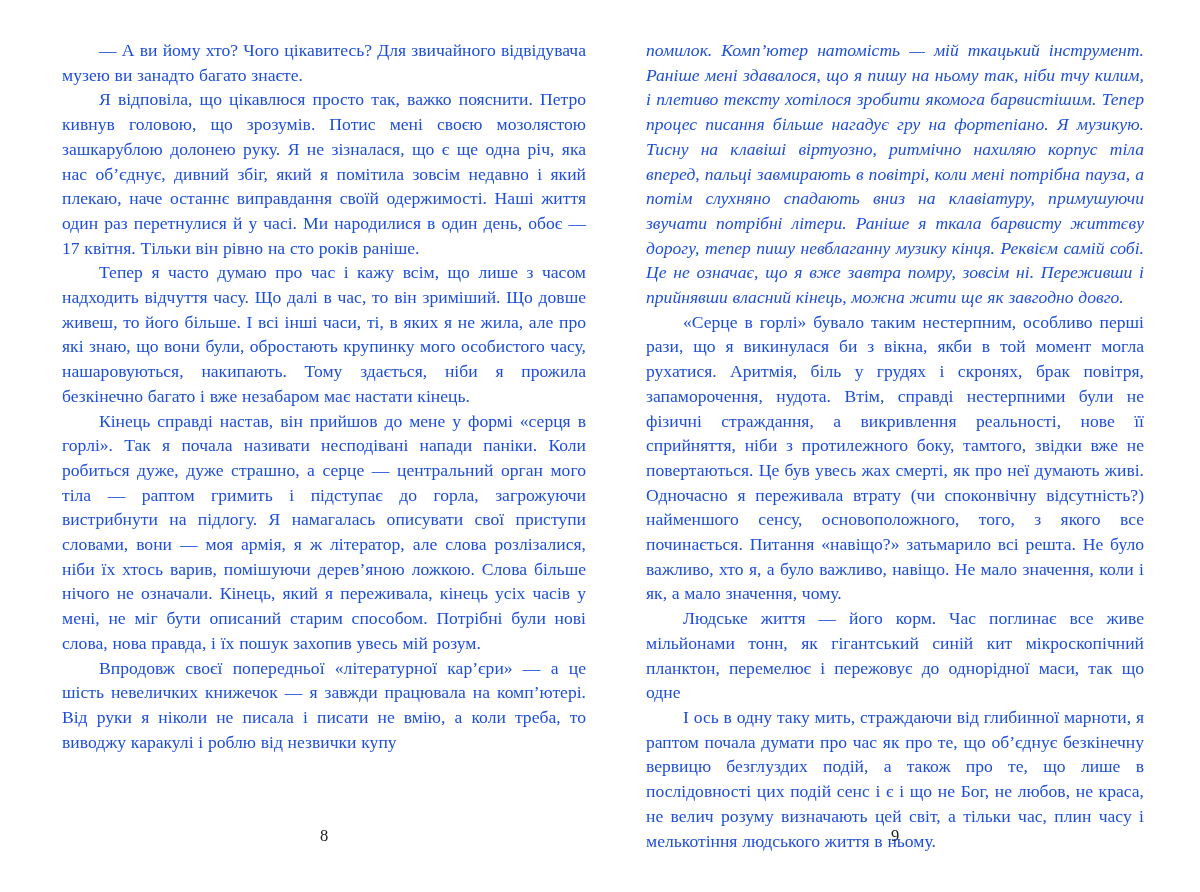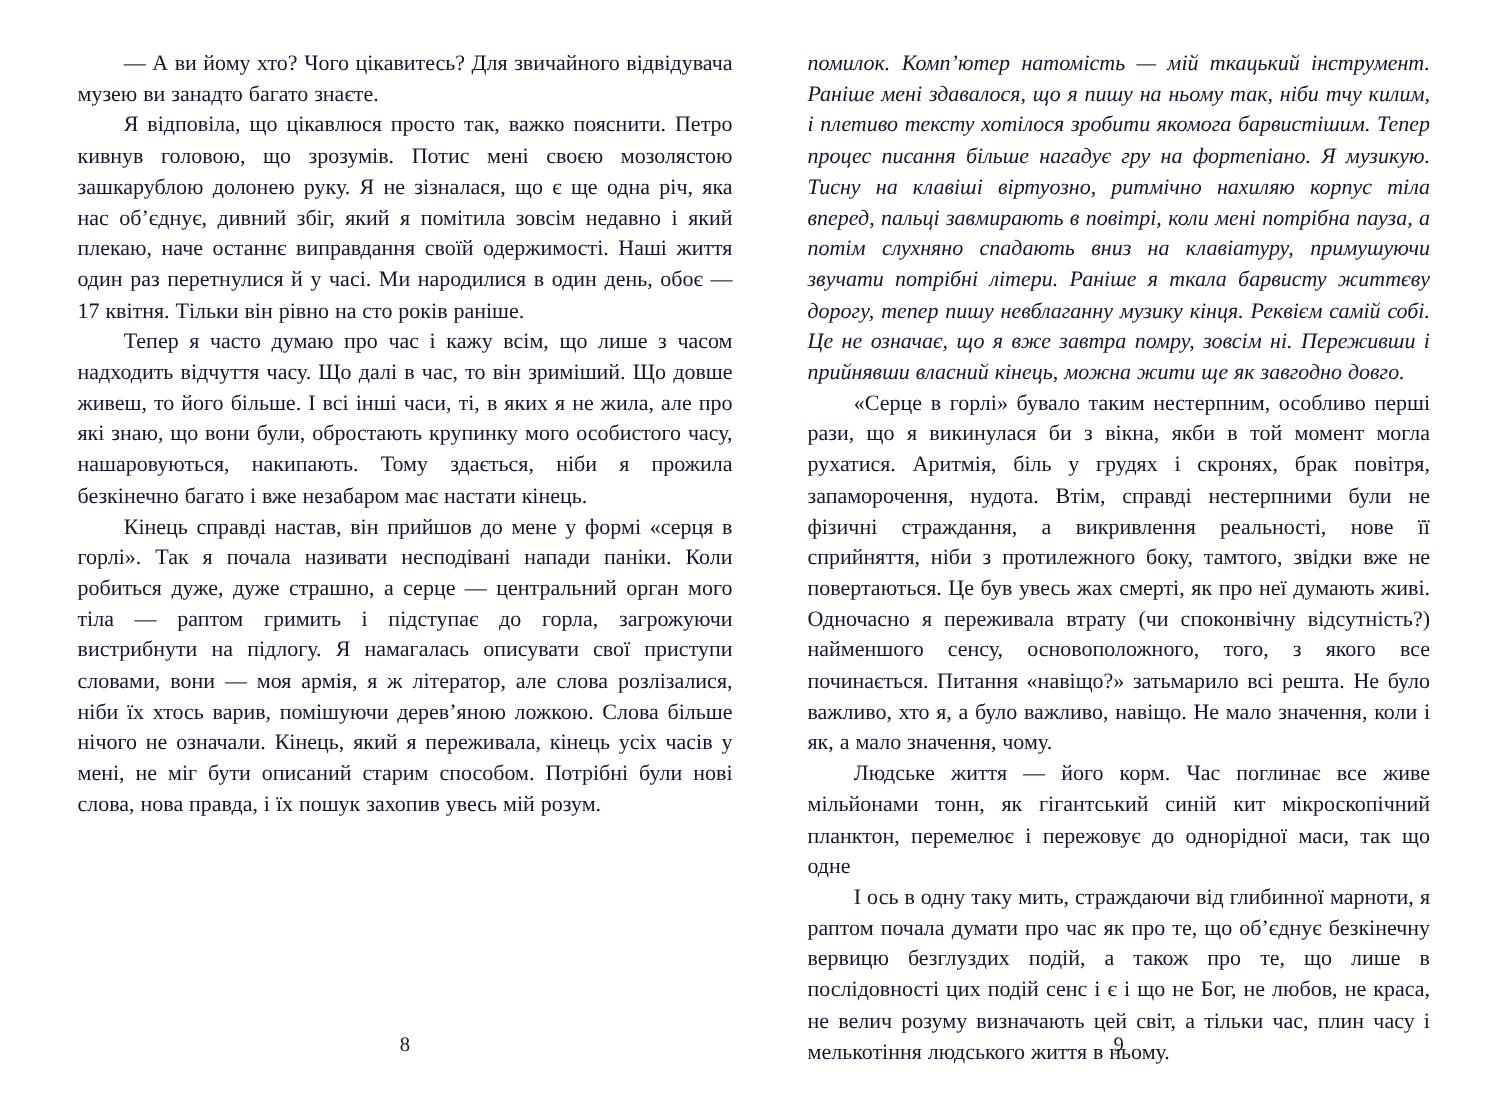--- a/index.html
+++ b/index.html
@@ -15,21 +15,21 @@
     top: 38px;
     color: #1b1b1b;
   }
   .page-column.left  { left: 62px;  width: 524px; }
   .page-column.right { left: 646px; width: 498px; }
   .page-column p {
     font-size: 17.6px;
     line-height: 24.7px;
     text-align: justify;
     text-indent: 37px;
-    color: #0f172a;
+    color: #1d4ed8;
     hyphens: auto;
     -webkit-hyphens: auto;
     word-spacing: 0.02em;
   }
   .page-column p.continuation { text-indent: 0; font-style: italic; }
   .page-number {
     position: absolute;
     top: 826px;
     font-size: 16.5px;
     color: #1b1b1b;
@@ -41,20 +41,21 @@
 </head>
 <body>
 
 <div class="book-spread">
 
   <div class="page-column left">
     <p>— А ви йому хто? Чого цікавитесь? Для звичайного відвідувача музею ви занадто багато знаєте.</p>
     <p>Я відповіла, що цікавлюся просто так, важко пояснити. Петро кивнув головою, що зрозумів. Потис мені своєю мозолястою зашкарублою долонею руку. Я не зізналася, що є ще одна річ, яка нас об’єднує, дивний збіг, який я помітила зовсім недавно і який плекаю, наче останнє виправдання своїй одержимості. Наші життя один раз перетнулися й у часі. Ми народилися в один день, обоє — 17 квітня. Тільки він рівно на сто років раніше.</p>
     <p>Тепер я часто думаю про час і кажу всім, що лише з часом надходить відчуття часу. Що далі в час, то він зриміший. Що довше живеш, то його більше. І всі інші часи, ті, в яких я не жила, але про які знаю, що вони були, обростають крупинку мого особистого часу, нашаровуються, накипають. Тому здається, ніби я прожила безкінечно багато і вже незабаром має настати кінець.</p>
     <p>Кінець справді настав, він прийшов до мене у формі «серця в горлі». Так я почала називати несподівані напади паніки. Коли робиться дуже, дуже страшно, а серце — центральний орган мого тіла — раптом гримить і підступає до горла, загрожуючи вистрибнути на підлогу. Я намагалась описувати свої приступи словами, вони — моя армія, я ж літератор, але слова розлізалися, ніби їх хтось варив, помішуючи дерев’яною ложкою. Слова більше нічого не означали. Кінець, який я переживала, кінець усіх часів у мені, не міг бути описаний старим способом. Потрібні були нові слова, нова правда, і їх пошук захопив увесь мій розум.</p>
+    <p>Впродовж своєї попередньої «літературної кар’єри» — а це шість невеличких книжечок — я завжди працювала на комп’ютері. Від руки я ніколи не писала і писати не вмію, а коли треба, то виводжу каракулі і роблю від незвички купу</p>
   </div>
 
   <div class="page-column right">
     <p class="continuation">помилок. Комп’ютер натомість — мій ткацький інструмент. Раніше мені здавалося, що я пишу на ньому так, ніби тчу килим, і плетиво тексту хотілося зробити якомога барвистішим. Тепер процес писання більше нагадує гру на фортепіано. Я музикую. Тисну на клавіші віртуозно, ритмічно нахиляю корпус тіла вперед, пальці завмирають в повітрі, коли мені потрібна пауза, а потім слухняно спадають вниз на клавіатуру, примушуючи звучати потрібні літери. Раніше я ткала барвисту життєву дорогу, тепер пишу невблаганну музику кінця. Реквієм самій собі. Це не означає, що я вже завтра помру, зовсім ні. Переживши і прийнявши власний кінець, можна жити ще як завгодно довго.</p>
     <p>«Серце в горлі» бувало таким нестерпним, особливо перші рази, що я викинулася би з вікна, якби в той момент могла рухатися. Аритмія, біль у грудях і скронях, брак повітря, запаморочення, нудота. Втім, справді нестерпними були не фізичні страждання, а викривлення реальності, нове її сприйняття, ніби з протилежного боку, тамтого, звідки вже не повертаються. Це був увесь жах смерті, як про неї думають живі. Одночасно я переживала втрату (чи споконвічну відсутність?) найменшого сенсу, основоположного, того, з якого все починається. Питання «навіщо?» затьмарило всі решта. Не було важливо, хто я, а було важливо, навіщо. Не мало значення, коли і як, а мало значення, чому.</p>
     <p>Людське життя — його корм. Час поглинає все живе мільйонами тонн, як гігантський синій кит мікроскопічний планктон, перемелює і пережовує до однорідної маси, так що одне</p>
     <p>І ось в одну таку мить, страждаючи від глибинної марноти, я раптом почала думати про час як про те, що об’єднує безкінечну вервицю безглуздих подій, а також про те, що лише в послідовності цих подій сенс і є і що не Бог, не любов, не краса, не велич розуму визначають цей світ, а тільки час, плин часу і мелькотіння людського життя в ньому.</p>
   </div>
 
   <div class="page-number left">8</div>

